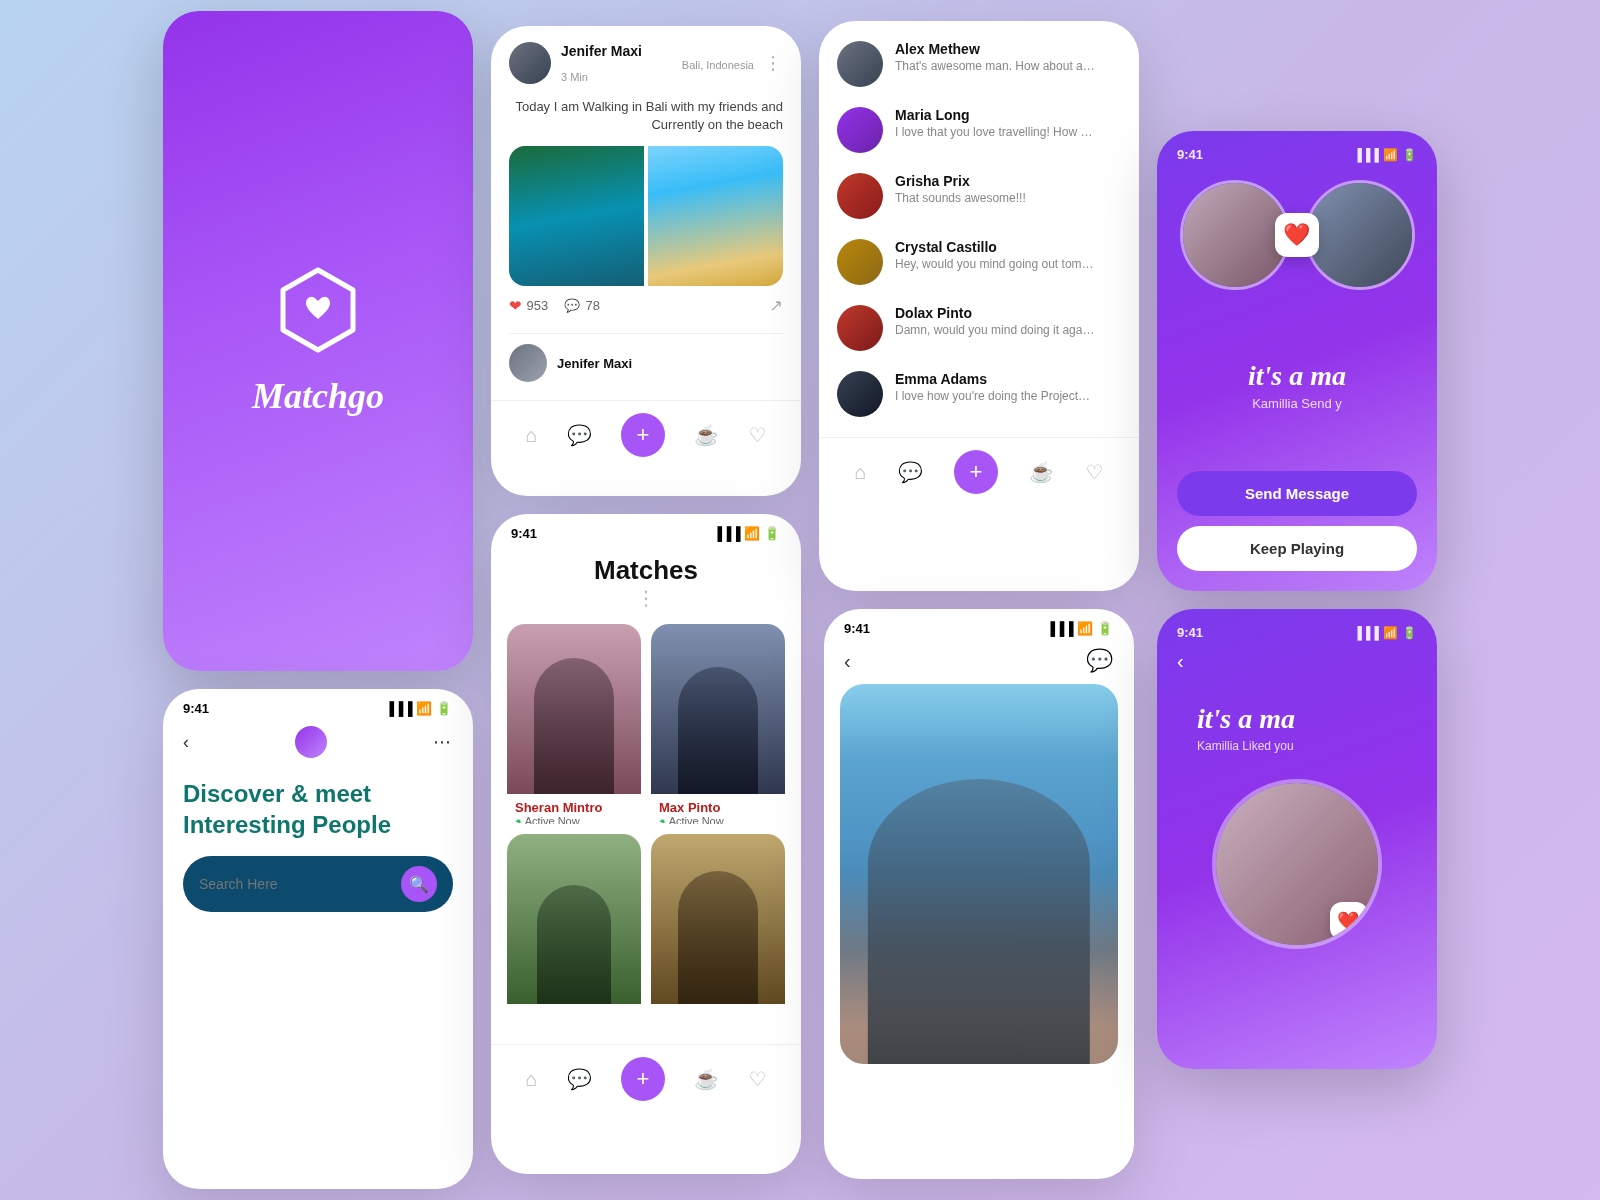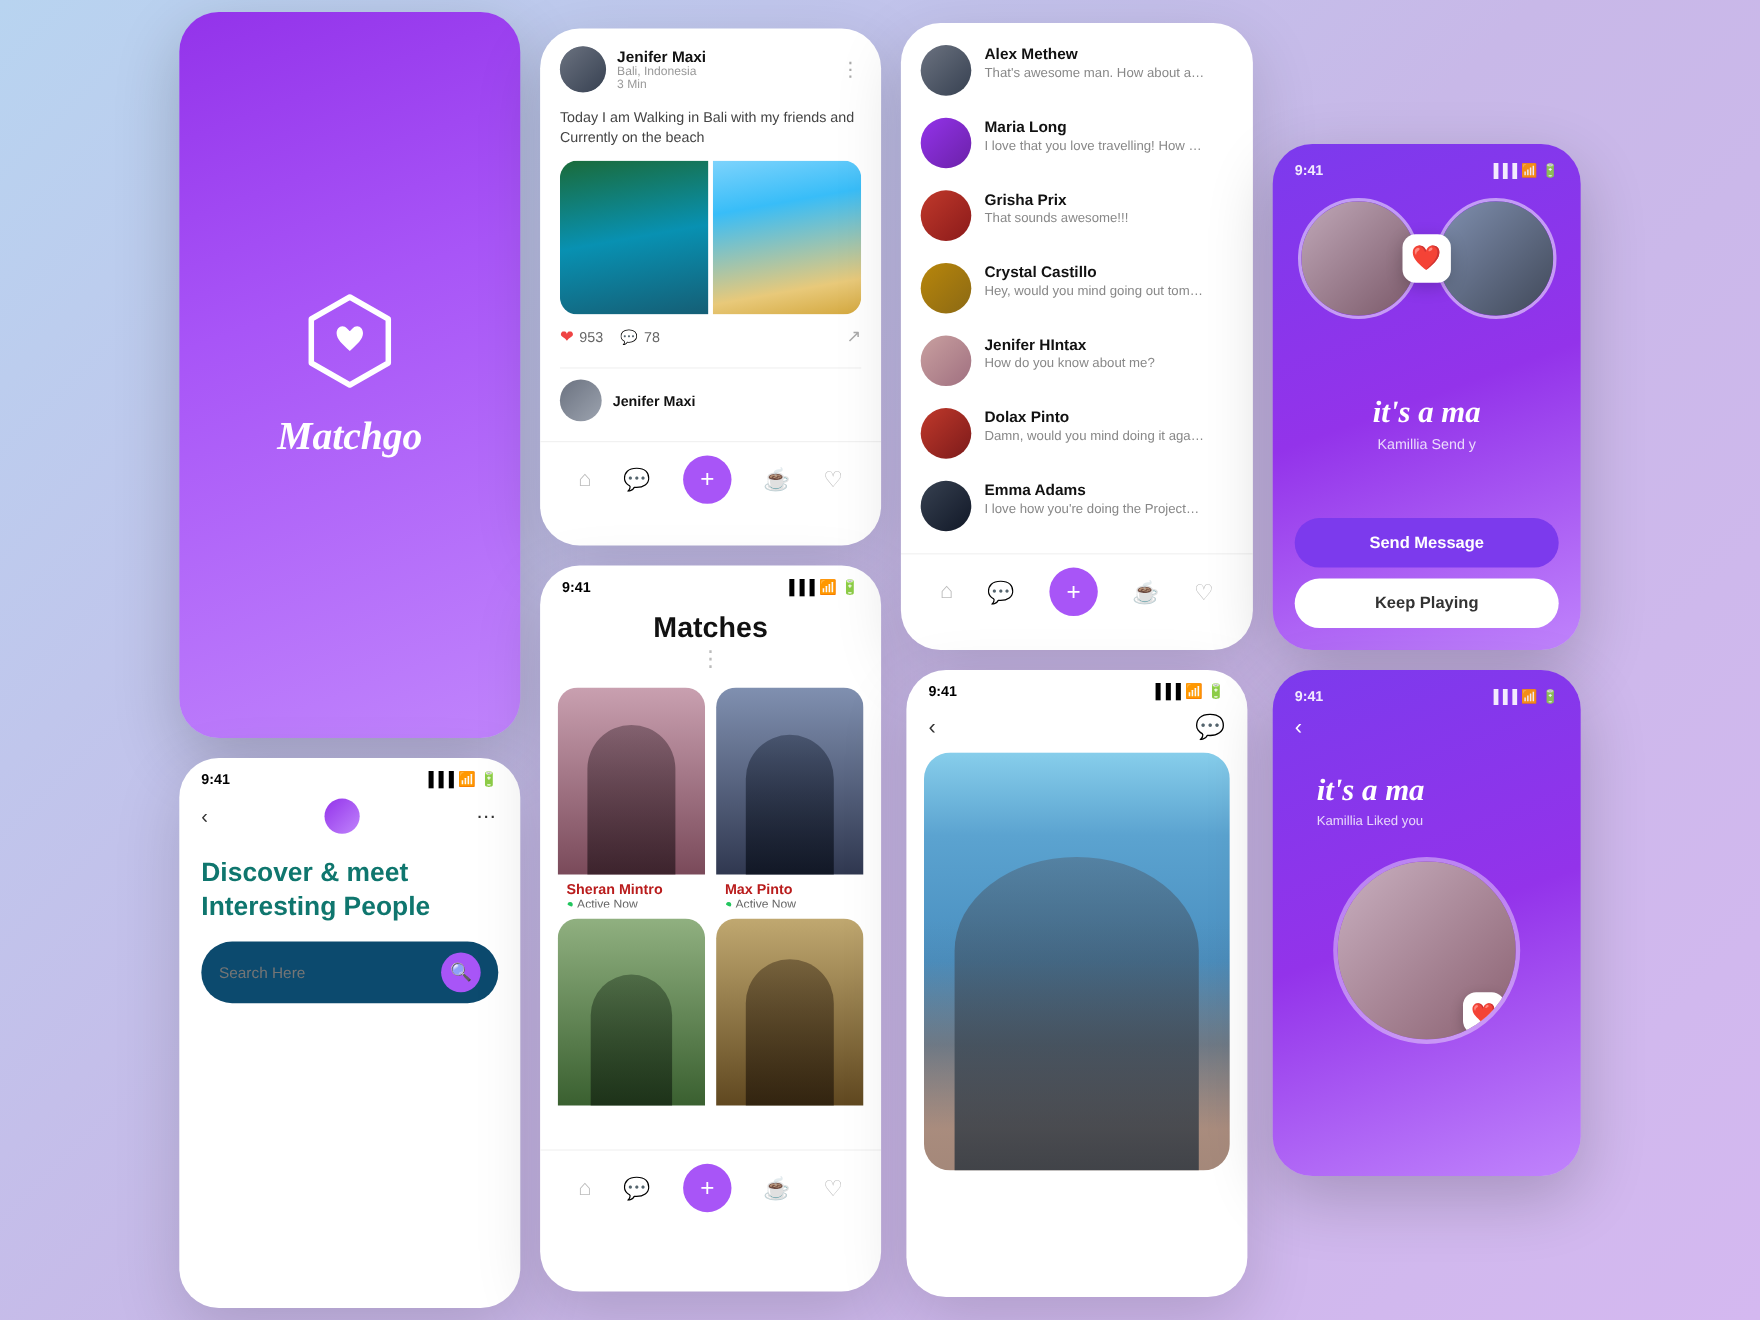--- a/index.html
+++ b/index.html
@@ -131,28 +131,29 @@
       gap: 10px;
       padding: 16px 18px 10px;
     }
     .feed-avatar {
       width: 42px; height: 42px; border-radius: 50%;
       background: linear-gradient(135deg, #6b7280, #9ca3af);
       overflow: hidden; flex-shrink: 0;
     }
     .feed-user-info { flex: 1; }
     .feed-username { font-size: 14px; font-weight: 700; color: #111; }
-    .feed-location { font-size: 11px; color: #999; }
+    .feed-location { font-size: 11px; color: #999; text-align: right; }
     .feed-time { font-size: 11px; color: #999; }
     .feed-dots { font-size: 18px; color: #aaa; letter-spacing: 1px; }
     .feed-caption {
       padding: 4px 18px 12px;
       font-size: 13px;
       color: #444;
       line-height: 1.4;
+      text-align: right;
     }
     .feed-images {
       display: grid;
       grid-template-columns: 1fr 1fr;
       gap: 4px;
       margin: 0 18px;
       border-radius: 16px;
       overflow: hidden;
     }
     .feed-img-placeholder {
@@ -611,27 +612,20 @@
         </div>
       </div>
       <div class="msg-item">
         <div class="msg-avatar av4"></div>
         <div class="msg-text-wrap">
           <div class="msg-name">Crystal Castillo</div>
           <div class="msg-preview">Hey, would you mind going out tomorrow?</div>
         </div>
       </div>
       <div class="msg-item">
-        <div class="msg-avatar av5"></div>
-        <div class="msg-text-wrap">
-          <div class="msg-name">Jenifer HIntax</div>
-          <div class="msg-preview">How do you know about me?</div>
-        </div>
-      </div>
-      <div class="msg-item">
         <div class="msg-avatar av6"></div>
         <div class="msg-text-wrap">
           <div class="msg-name">Dolax Pinto</div>
           <div class="msg-preview">Damn, would you mind doing it again?</div>
         </div>
       </div>
       <div class="msg-item">
         <div class="msg-avatar av7"></div>
         <div class="msg-text-wrap">
           <div class="msg-name">Emma Adams</div>

